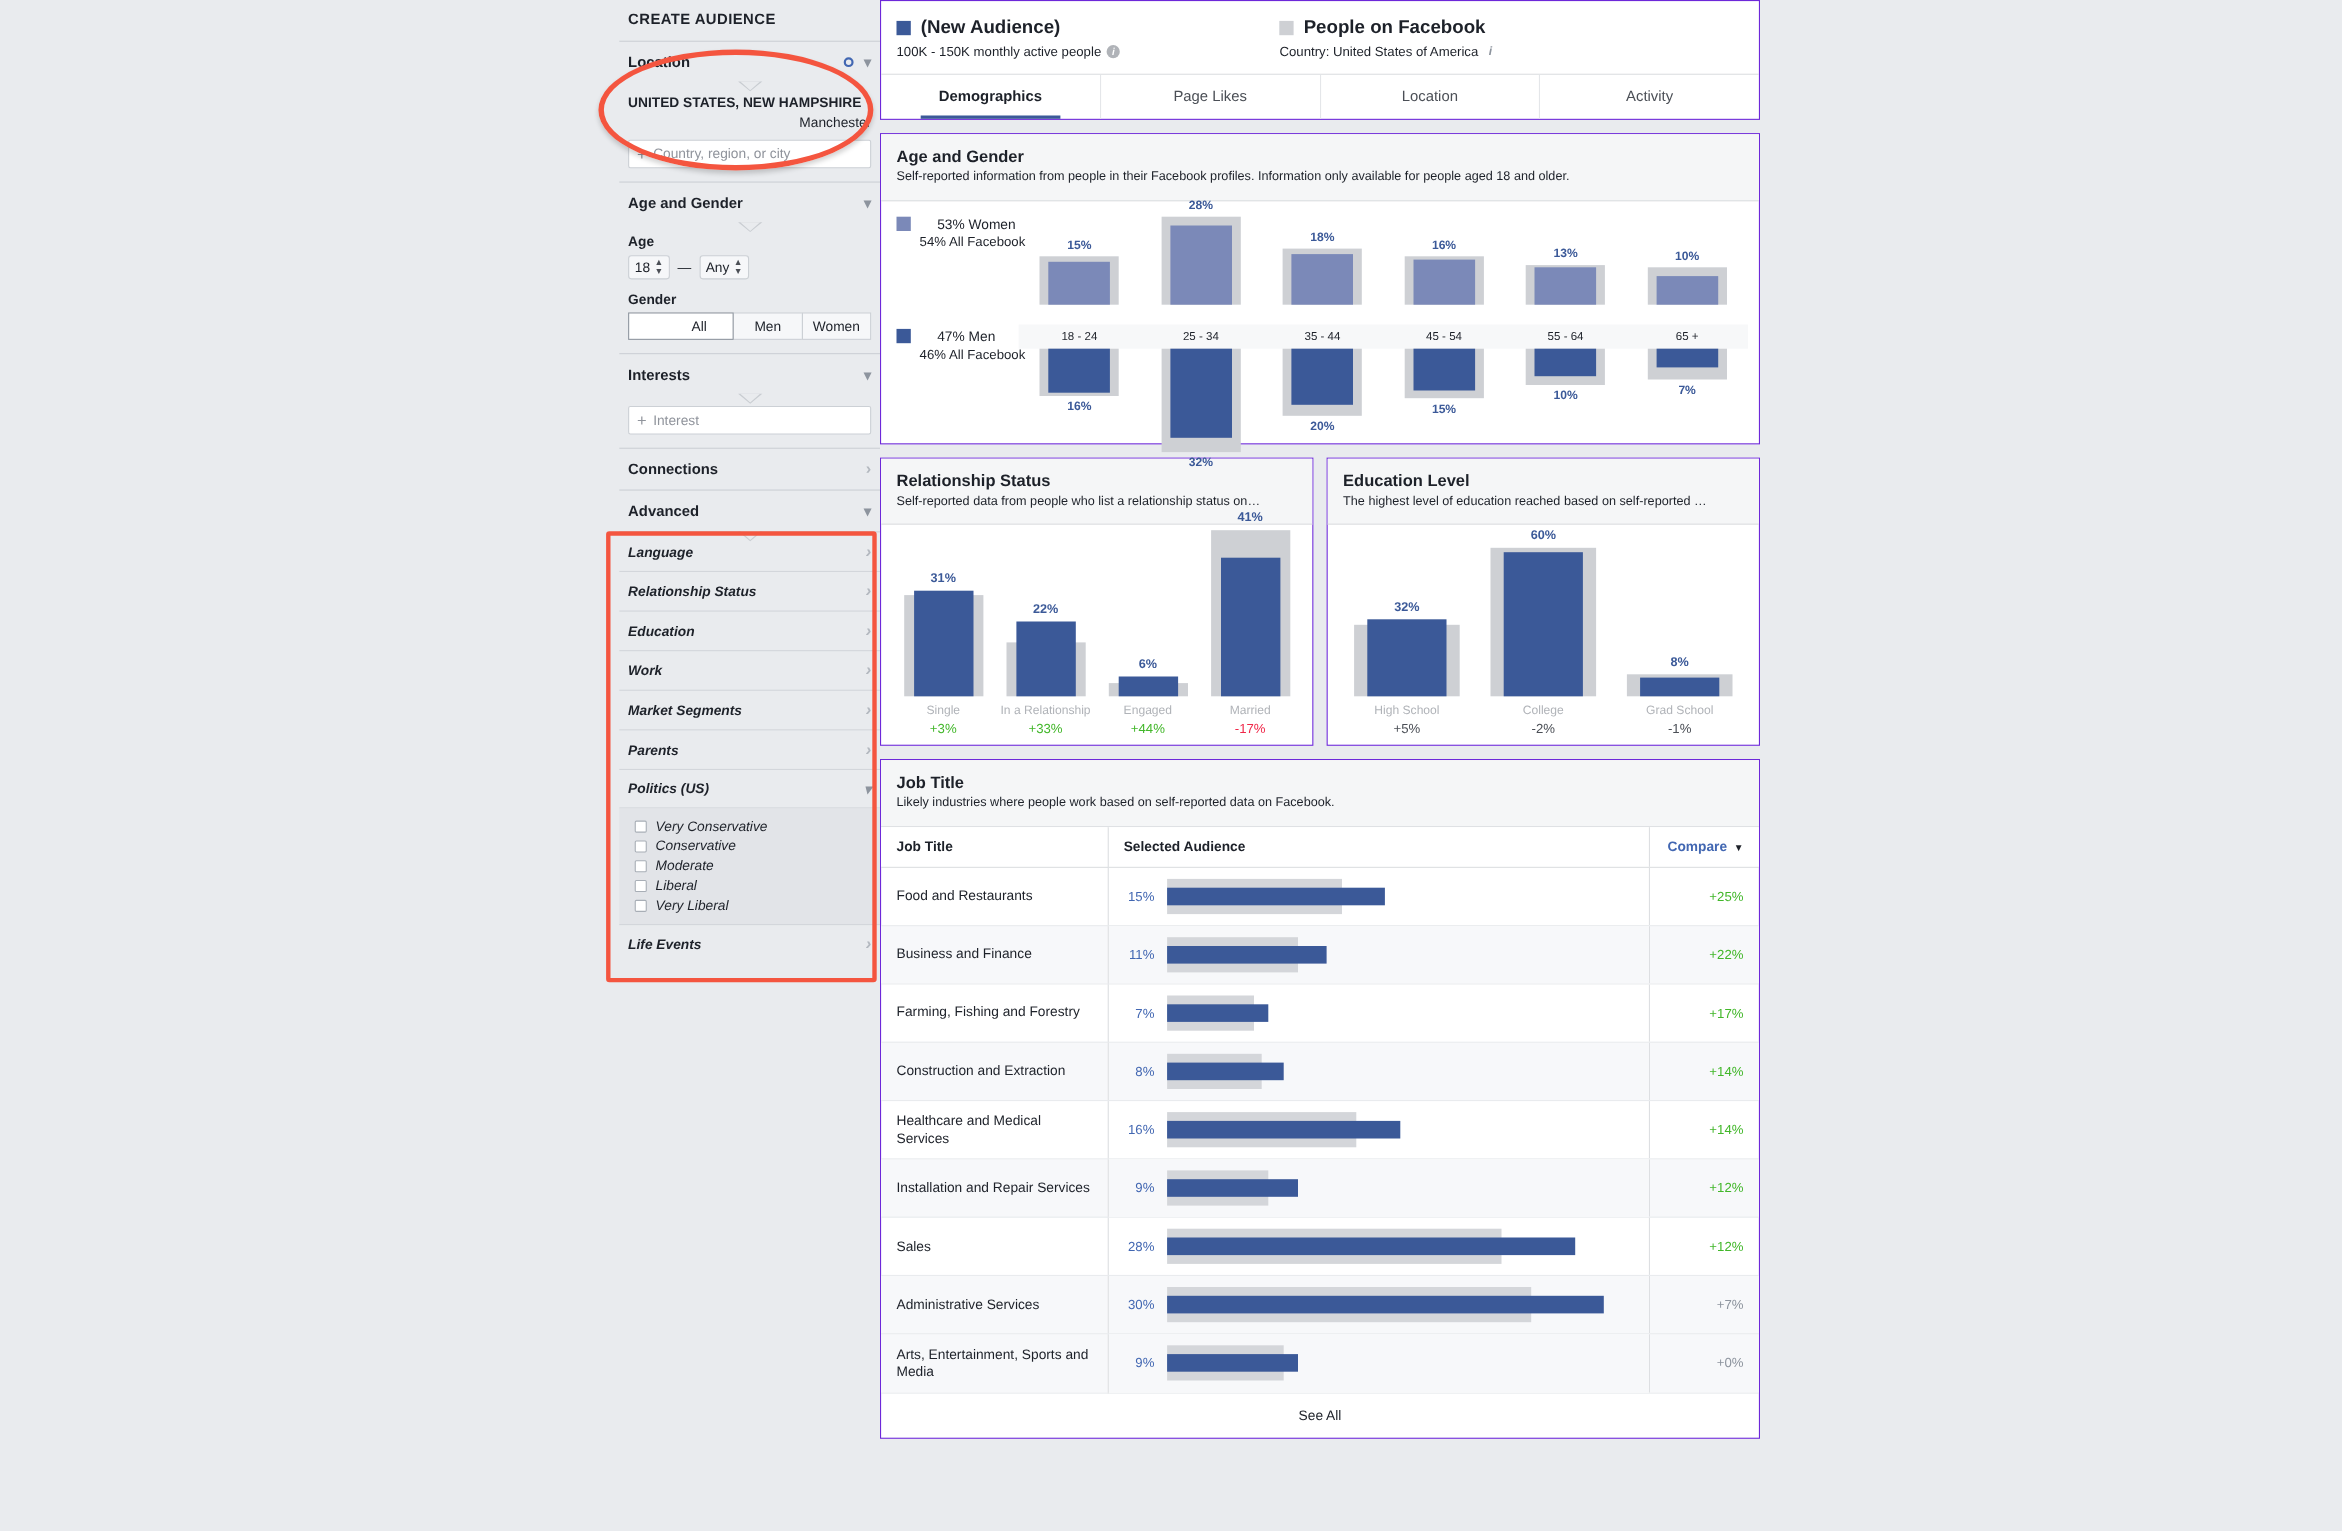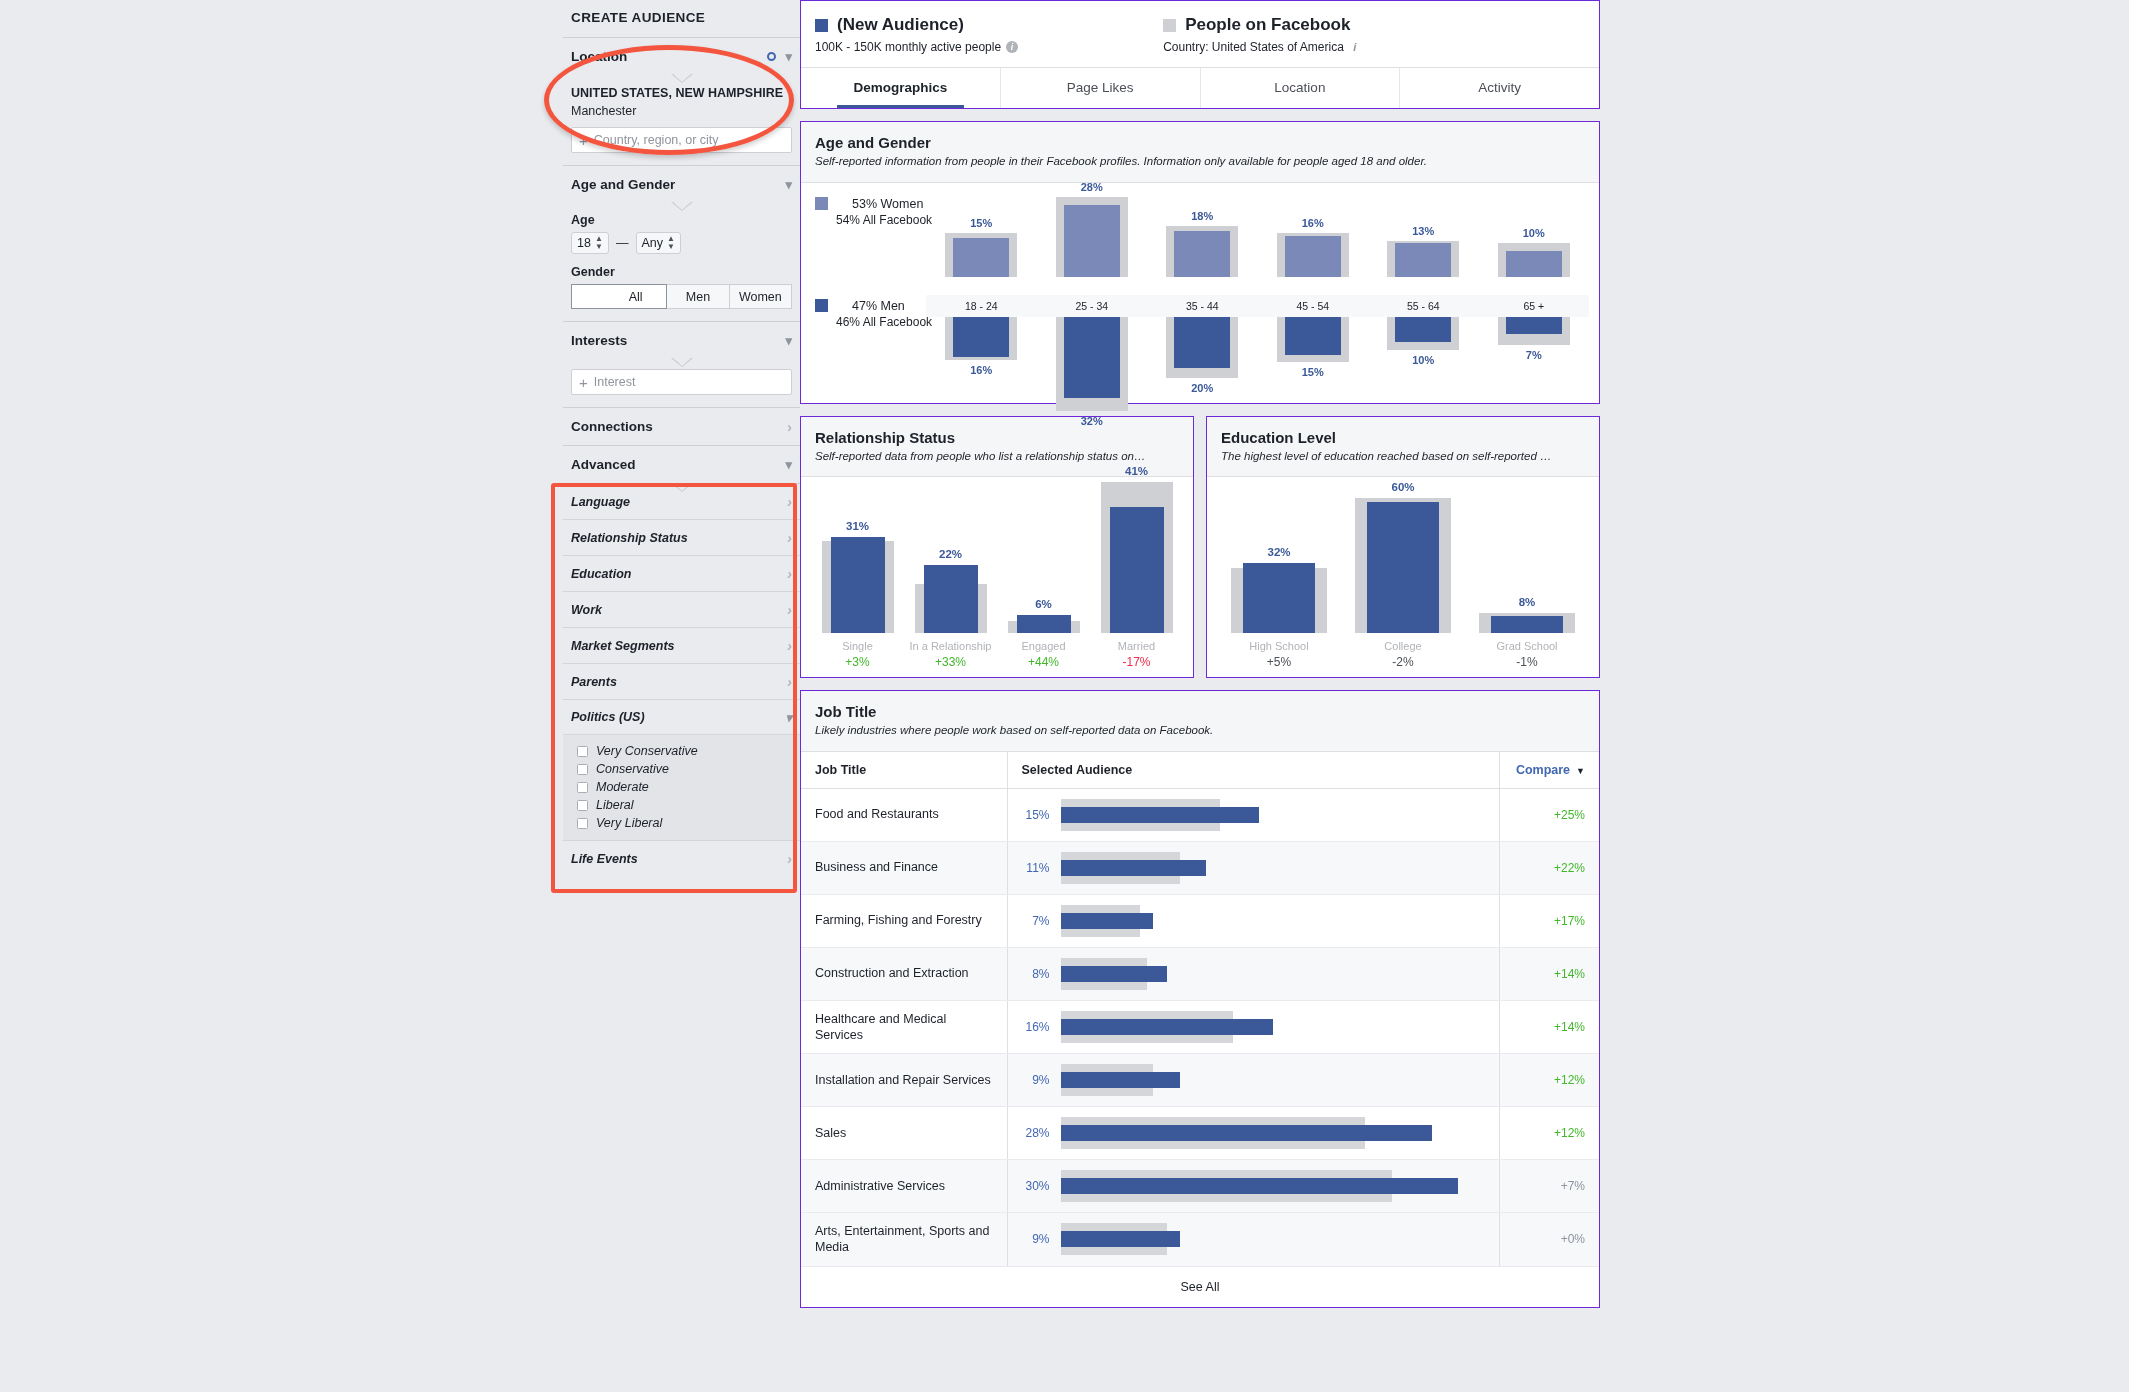--- a/index.html
+++ b/index.html
@@ -39,21 +39,21 @@
     position:absolute; left:50%; top:-1px; transform:translateX(-50%);
     width:0;height:0;border-left:11px solid transparent;border-right:11px solid transparent;
     border-top:9px solid #c8ccd1;
   }
   .notch:after{
     content:""; position:absolute; left:-9px; top:-9.5px;
     width:0;height:0;border-left:9px solid transparent;border-right:9px solid transparent;
     border-top:8px solid #e9ebee;
   }
   .loc-main{ font-size:12.5px; font-weight:bold; color:#1d2129; line-height:1.28; }
-  .loc-sub{ font-size:12.5px; color:#1d2129; margin-top:3px; }
+  .loc-sub{ font-size:12.5px; color:#1d2129; margin-top:3px;text-align:right; }
   .inputbox{
     margin-top:9px; background:#fff; border:1px solid #ccd0d5; border-radius:2px;
     height:26px; display:flex; align-items:center; padding:0 7px; gap:6px;
   }
   .plus{ color:#90949c; font-size:15px; line-height:1; font-weight:500;}
   .inputbox span.ph{ color:#90949c; font-size:12.5px; }
   .lbl{ font-size:12.5px; font-weight:bold; color:#1d2129; margin-bottom:5px; }
   .age-row{ display:flex; align-items:center; gap:7px; margin-bottom:11px; }
   .selbox{
     background:#f6f7f9; border:1px solid #ccd0d5; border-radius:3px;
@@ -97,21 +97,21 @@
     box-shadow:0 3px 5px rgba(0,0,0,.18);
   }
 
   
   .main{ position:absolute; left:800px; top:0; width:800px; }
   .card{
     background:#fff; border:1px solid #6d28d9; margin-bottom:12px;
   }
   .card-head{ background:#f5f6f7; border-bottom:1px solid #dddfe2; padding:12px 14px; }
   .card-head h3{ font-size:15px; color:#1d2129; font-weight:bold; margin-bottom:3px; }
-  .card-head p{ font-size:11.5px; color:#1d2129; line-height:1.35;font-style:italic; }
+  .card-head p{ font-size:11.5px; color:#1d2129; line-height:1.35; }
 
   
   .aud-head{ display:flex; padding:14px 14px 13px 14px; }
   .aud-col{ flex:0 0 auto; }
   .aud-col.second{ margin-left:145px; }
   .aud-t{ display:flex; align-items:center; gap:9px; }
   .sw{ width:13px;height:13px; display:inline-block; }
   .sw.blue{ background:#3b5998; }
   .sw.gray{ background:#ced0d4; }
   .aud-t b{ font-size:17px; color:#1d2129; }

